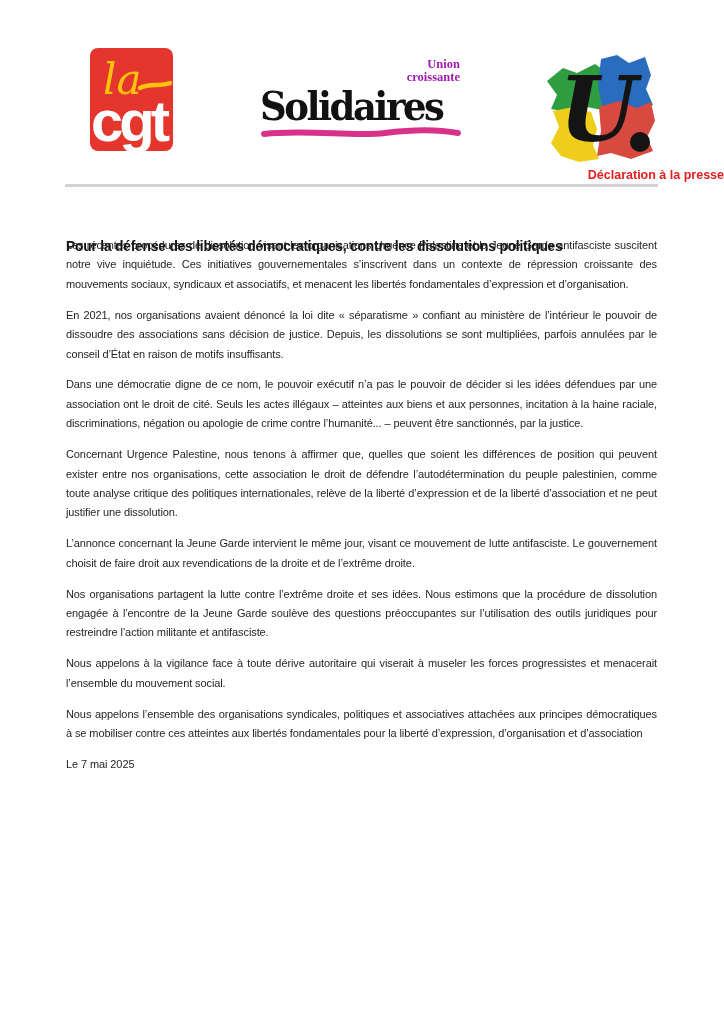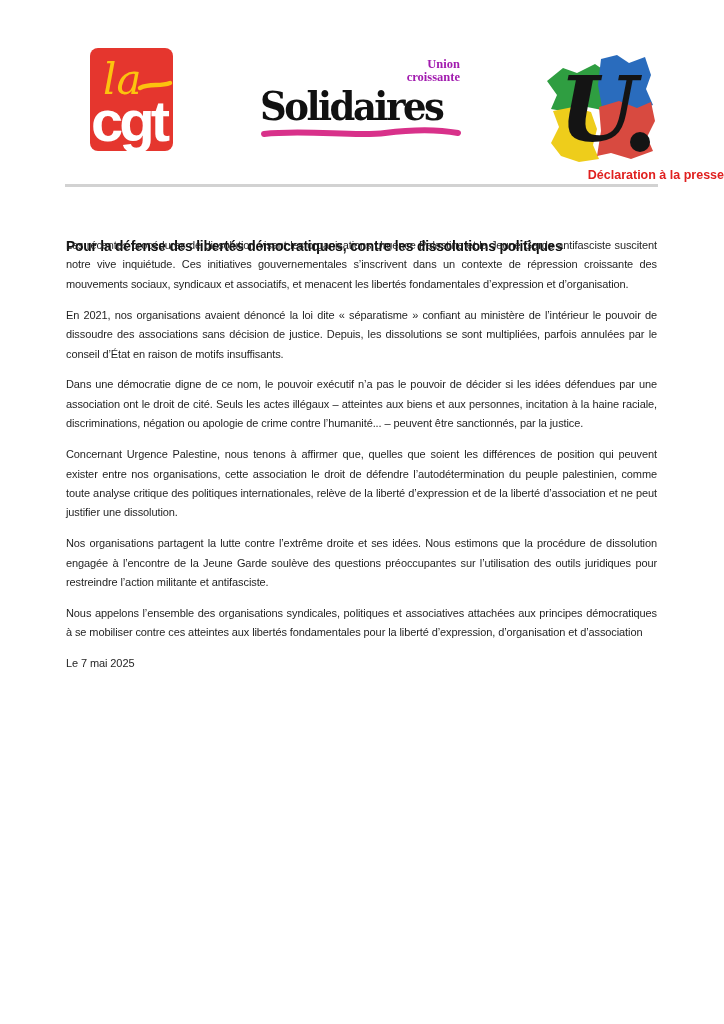--- a/index.html
+++ b/index.html
@@ -104,20 +104,22 @@
 
   <div class="declaration">Déclaration à la presse</div>
   <div class="rule rule-top"></div>
   <div class="doc-title">Pour la défense des libertés démocratiques, contre les dissolutions politiques</div>
 
   <div class="body-text">
     <p>Les récentes procédures de dissolution visant les organisations Urgence Palestine et la Jeune Garde antifasciste suscitent notre vive inquiétude. Ces initiatives gouvernementales s’inscrivent dans un contexte de répression croissante des mouvements sociaux, syndicaux et associatifs, et menacent les libertés fondamentales d’expression et d’organisation.</p>
     <p>En 2021, nos organisations avaient dénoncé la loi dite « séparatisme » confiant au ministère de l’intérieur le pouvoir de dissoudre des associations sans décision de justice. Depuis, les dissolutions se sont multipliées, parfois annulées par le conseil d’État en raison de motifs insuffisants.</p>
     <p>Dans une démocratie digne de ce nom, le pouvoir exécutif n’a pas le pouvoir de décider si les idées défendues par une association ont le droit de cité. Seuls les actes illégaux – atteintes aux biens et aux personnes, incitation à la haine raciale, discriminations, négation ou apologie de crime contre l’humanité... – peuvent être sanctionnés, par la justice.</p>
     <p>Concernant Urgence Palestine, nous tenons à affirmer que, quelles que soient les différences de position qui peuvent exister entre nos organisations, cette association le droit de défendre l’autodétermination du peuple palestinien, comme toute analyse critique des politiques internationales, relève de la liberté d’expression et de la liberté d’association et ne peut justifier une dissolution.</p>
+    <p>L’annonce concernant la Jeune Garde intervient le même jour, visant ce mouvement de lutte antifasciste. Le gouvernement choisit de faire droit aux revendications de la droite et de l’extrême droite.</p>
     <p>Nos organisations partagent la lutte contre l’extrême droite et ses idées. Nous estimons que la procédure de dissolution engagée à l’encontre de la Jeune Garde soulève des questions préoccupantes sur l’utilisation des outils juridiques pour restreindre l’action militante et antifasciste.</p>
+    <p>Nous appelons à la vigilance face à toute dérive autoritaire qui viserait à museler les forces progressistes et menacerait l’ensemble du mouvement social.</p>
     <p>Nous appelons l’ensemble des organisations syndicales, politiques et associatives attachées aux principes démocratiques à se mobiliser contre ces atteintes aux libertés fondamentales pour la liberté d’expression, d’organisation et d’association</p>
     <p class="date-line">Le 7 mai 2025</p>
   </div>
 
   <div class="rule rule-bottom"></div>
 
 </div>
 
 </body></html>

